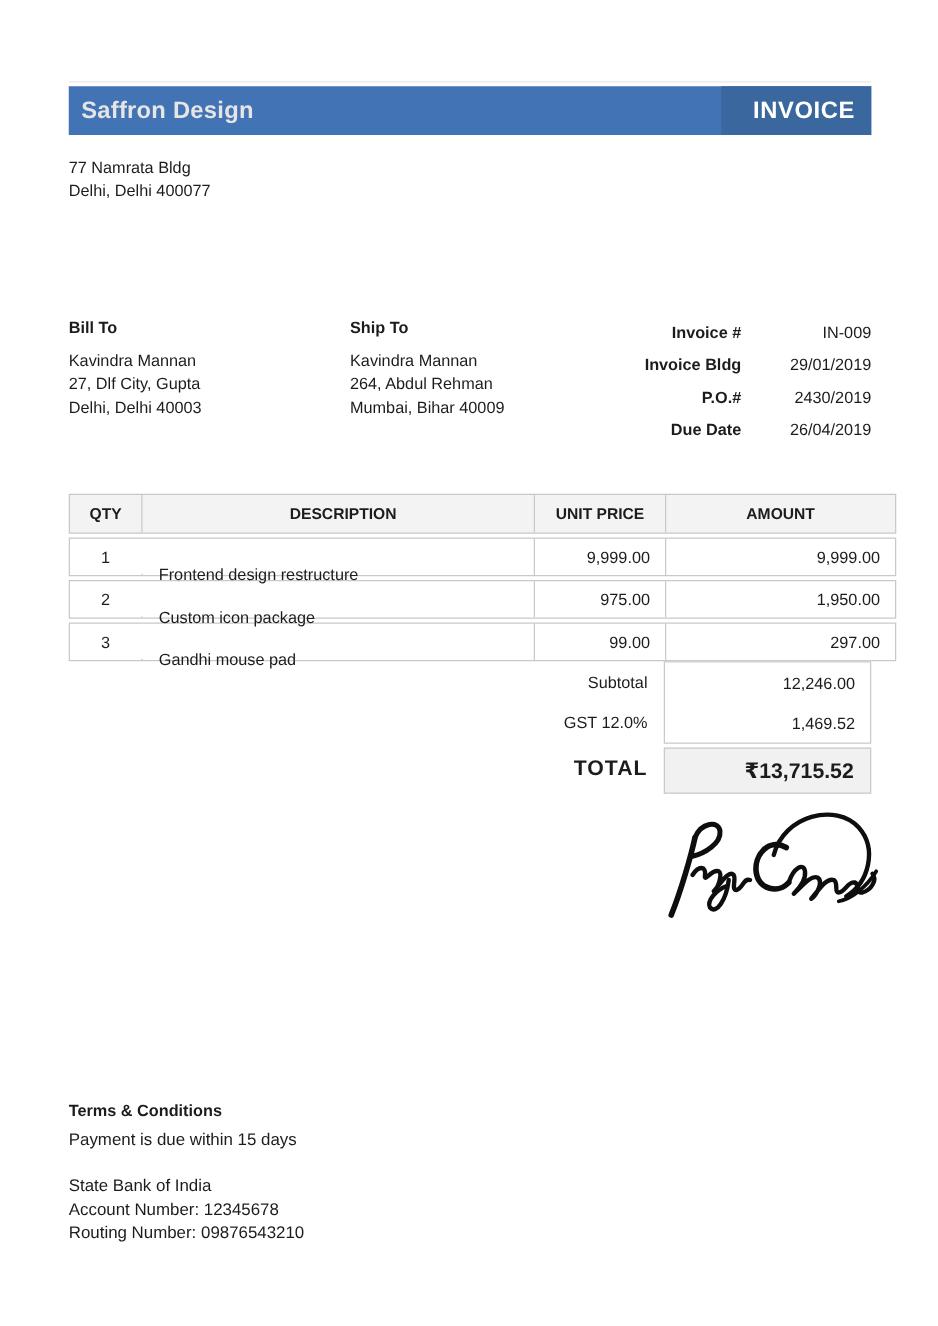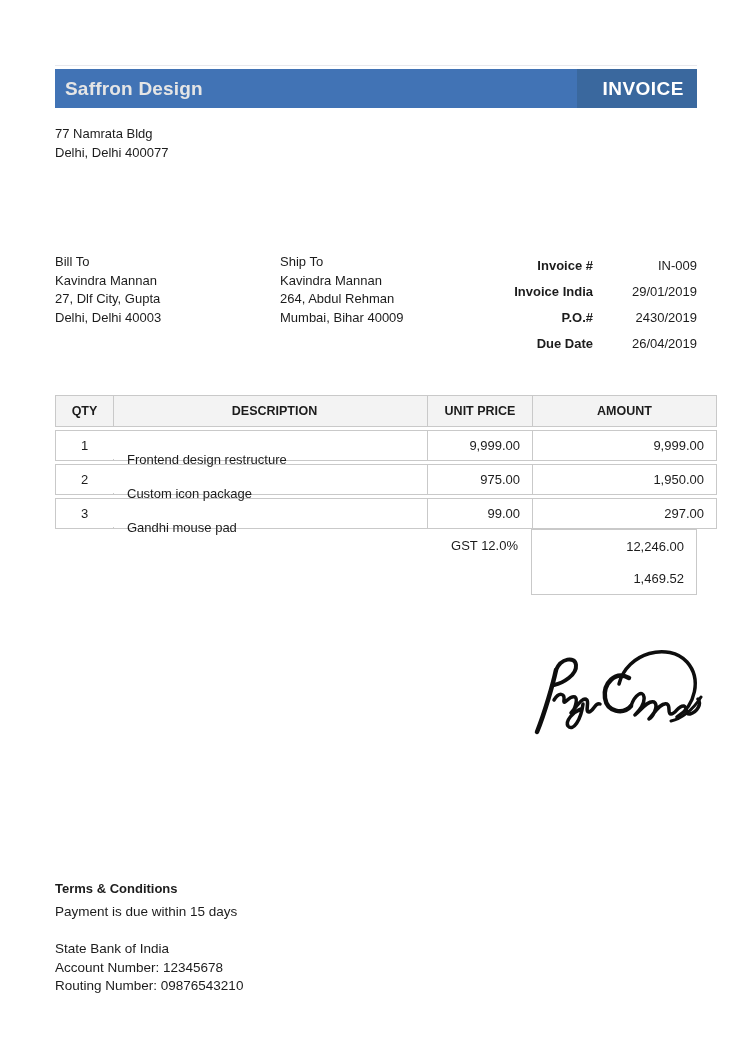--- a/index.html
+++ b/index.html
@@ -20,21 +20,21 @@
     height:100%; width:120px; background:#3a689e; box-sizing:border-box;
     display:flex; align-items:center; justify-content:flex-end; padding-right:13px;
   }
   .invoice-title { font-size:19px; font-weight:bold; color:#ffffff; letter-spacing:0.5px; }
 
   .company-address { position:absolute; left:55px; top:124px; font-size:13px; line-height:19px; }
 
   
   .parties { position:absolute; left:55px; top:253px; width:642px; display:flex; }
   .party { font-size:13px; line-height:18.5px; }
-  .party-label { font-weight:normal; margin-bottom:0; }
+  .party-label { font-weight:bold; margin-bottom:8px; }
   .bill-to { width:225px; }
   .ship-to { width:212px; }
   .meta { margin-left:auto; width:205px; font-size:13px; margin-top:-1px; }
   .meta-row { display:flex; height:26px; align-items:center; }
   .meta-label { flex:1; text-align:right; font-weight:bold; }
   .meta-value { width:104px; text-align:right; }
 
   
   .items { position:absolute; left:55px; top:395px; width:662px; }
   .thead {
@@ -109,21 +109,21 @@
       <div>Kavindra Mannan</div>
       <div>264, Abdul Rehman</div>
       <div>Mumbai, Bihar 40009</div>
     </div>
     <div class="meta">
       <div class="meta-row">
         <span class="meta-label">Invoice #</span>
         <span class="meta-value">IN-009</span>
       </div>
       <div class="meta-row">
-        <span class="meta-label">Invoice India</span>
+        <span class="meta-label">Invoice Bldg</span>
         <span class="meta-value">29/01/2019</span>
       </div>
       <div class="meta-row">
         <span class="meta-label">P.O.#</span>
         <span class="meta-value">2430/2019</span>
       </div>
       <div class="meta-row">
         <span class="meta-label">Due Date</span>
         <span class="meta-value">26/04/2019</span>
       </div>
@@ -153,27 +153,36 @@
       <div class="td col-qty">3</div>
       <div class="td col-desc">Gandhi mouse pad</div>
       <div class="td col-price">99.00</div>
       <div class="td col-amount">297.00</div>
     </div>
   </div>
 
   <div class="totals">
     <div class="totals-flex">
       <div class="tlabels">
+        <div class="tlabel-row">Subtotal</div>
         <div class="tlabel-row">GST 12.0%</div>
       </div>
       <div class="tvalues">
         <div class="sub-box">
           <div class="tvalue-row">12,246.00</div>
           <div class="tvalue-row">1,469.52</div>
         </div>
+      </div>
+    </div>
+    <div class="totals-flex">
+      <div class="tlabels">
+        <div class="total-label-row">TOTAL</div>
+      </div>
+      <div class="tvalues">
+        <div class="total-box">₹13,715.52</div>
       </div>
     </div>
   </div>
 
   <div class="signature" aria-label="Priya Chopra">
     <svg width="180" height="110" viewBox="0 0 180 110" fill="none" xmlns="http://www.w3.org/2000/svg">
       <g stroke="#0e0e0e" fill="none" stroke-linecap="round" stroke-linejoin="round">
         <path d="M33,30 C30,44 22,72 14,92" stroke-width="4.5"></path>
         <path d="M33,30 C38,18 52,16 53,25 C54,35 40,43 31,45" stroke-width="4"></path>
         <path d="M31,60 C36,52 42,53 41,60 C40,67 46,55 52,57 C55,59 52,70 48,73 C54,66 60,56 64,60 C66,63 62,72 66,72 C71,71 72,62 77,64" stroke-width="3.5"></path>

